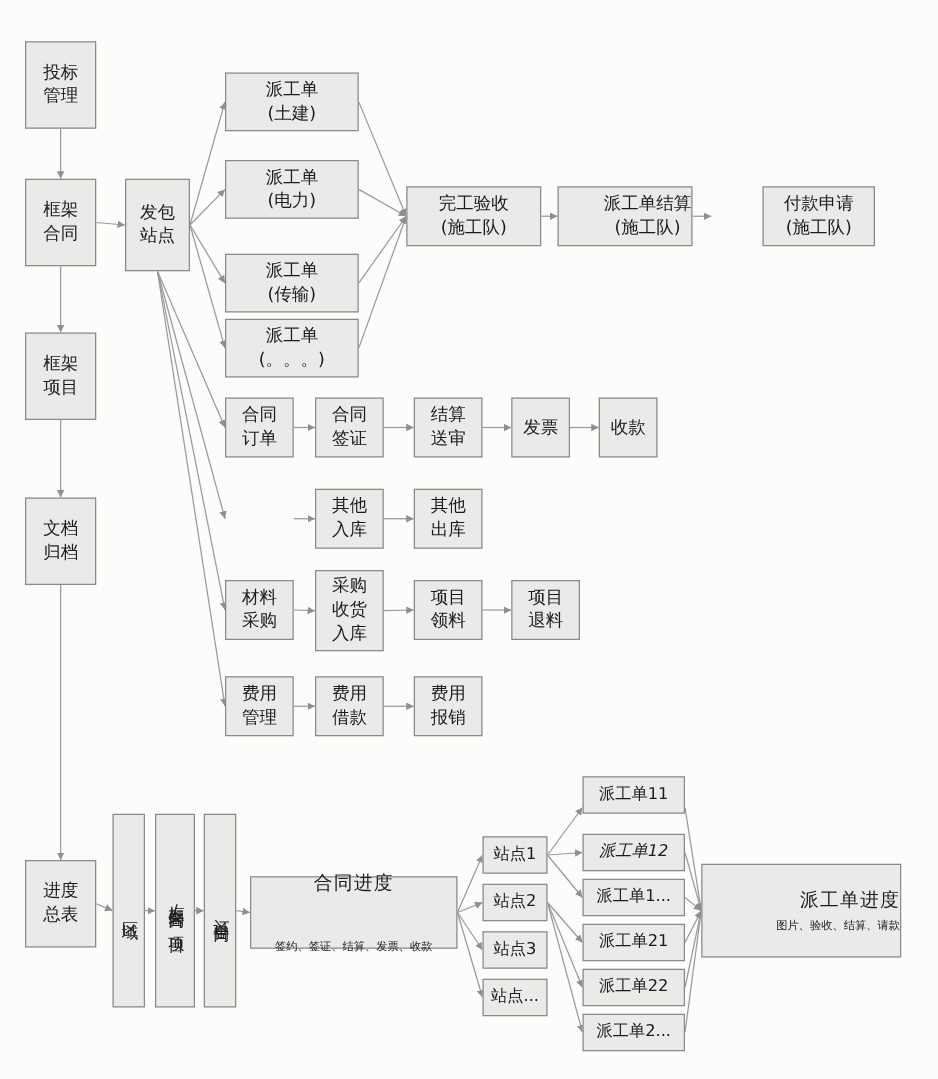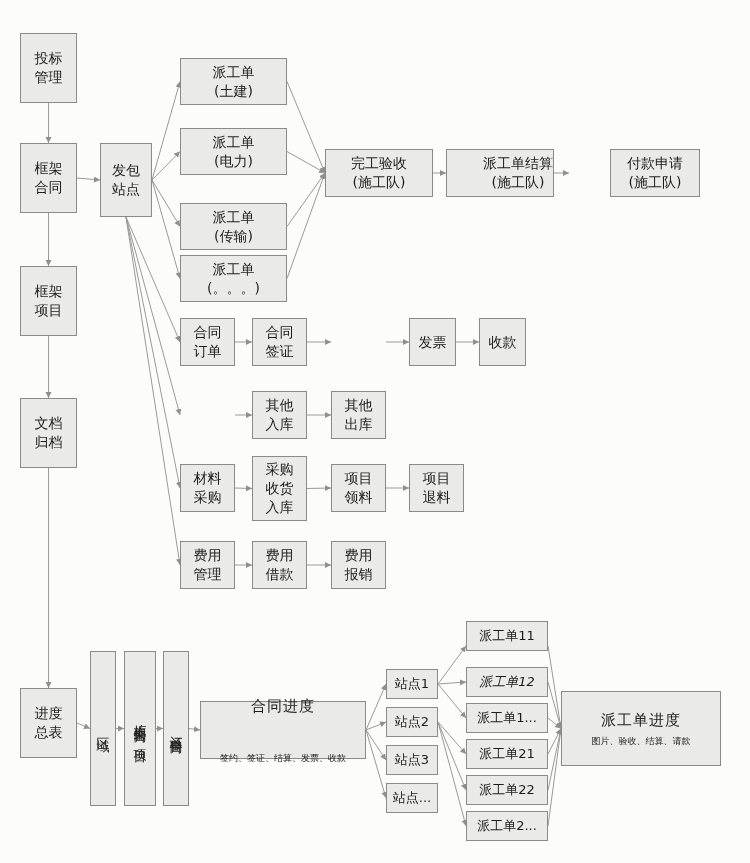--- a/index.html
+++ b/index.html
@@ -77,21 +77,21 @@
   #n-site1                  { left: 386px; top: 669px; width: 52px;  height: 30px; }
   #n-site2                  { left: 386px; top: 707px; width: 52px;  height: 30px; }
   #n-site3                  { left: 386px; top: 745px; width: 52px;  height: 30px; }
   #n-site_etc               { left: 386px; top: 783px; width: 52px;  height: 30px; }
   #n-wo11                   { left: 466px; top: 621px; width: 82px;  height: 30px; }
   #n-wo12                   { left: 466px; top: 667px; width: 82px;  height: 30px; font-style: italic; }
   #n-wo1x                   { left: 466px; top: 703px; width: 82px;  height: 30px; }
   #n-wo21                   { left: 466px; top: 739px; width: 82px;  height: 30px; }
   #n-wo22                   { left: 466px; top: 775px; width: 82px;  height: 30px; }
   #n-wo2x                   { left: 466px; top: 811px; width: 82px;  height: 30px; }
-  #n-wo_progress            { left: 561px; top: 691px; width: 160px; height: 75px; }
+  #n-wo_progress            { left: 561px; top: 691px; width: 160px; height: 75px; align-items: flex-end; }
 </style>
 </head>
 <body>
 
 <div id="canvas">
 
   <svg id="edge-layer" width="750" height="863" xmlns="http://www.w3.org/2000/svg">
     <defs>
       <marker id="arrowhead" markerWidth="7" markerHeight="7" refX="6" refY="3" orient="auto">
         <path d="M0,0 L6,3 L0,6 Z" fill="#8f8f8f"></path>
@@ -206,20 +206,24 @@
     </div>
 
   <div class="node" id="n-contract_order">
       <div>合同</div>
       <div>订单</div>
     </div>
   <div class="node" id="n-contract_visa">
       <div>合同</div>
       <div>签证</div>
     </div>
+  <div class="node" id="n-settlement_review">
+      <div>结算</div>
+      <div>送审</div>
+    </div>
   <div class="node" id="n-invoice">
       <div>发票</div>
     </div>
   <div class="node" id="n-receipt">
       <div>收款</div>
     </div>
 
   <div class="node" id="n-other_inbound">
       <div>其他</div>
       <div>入库</div>

